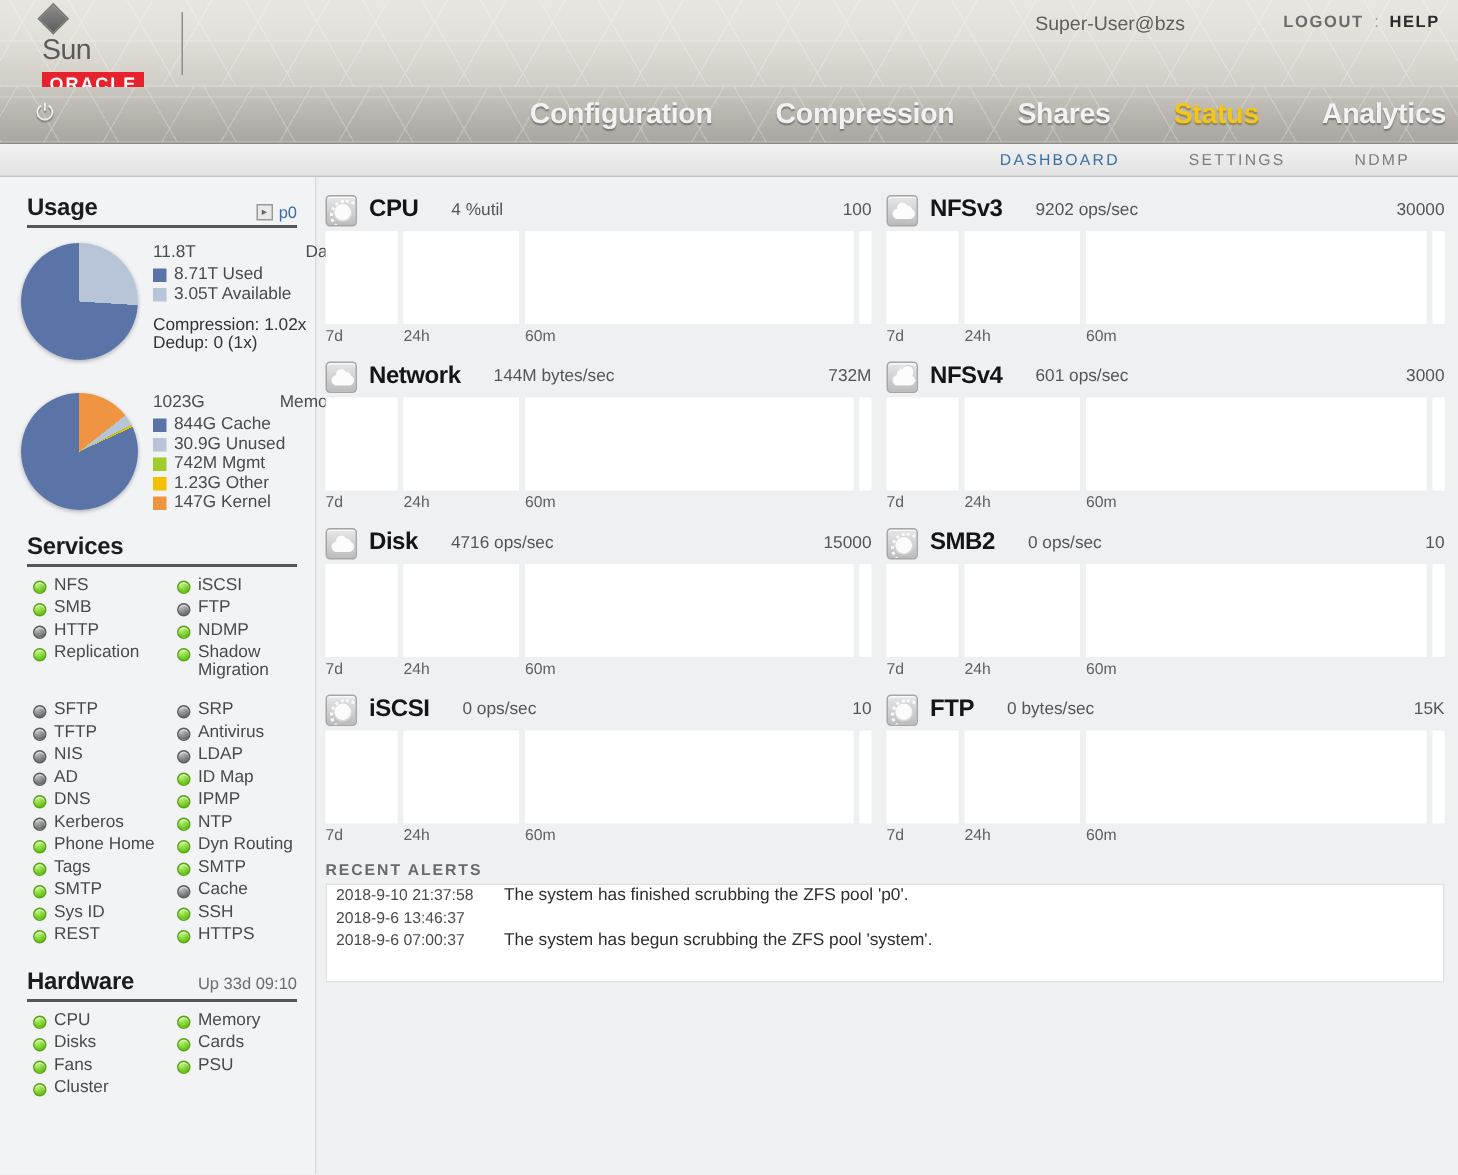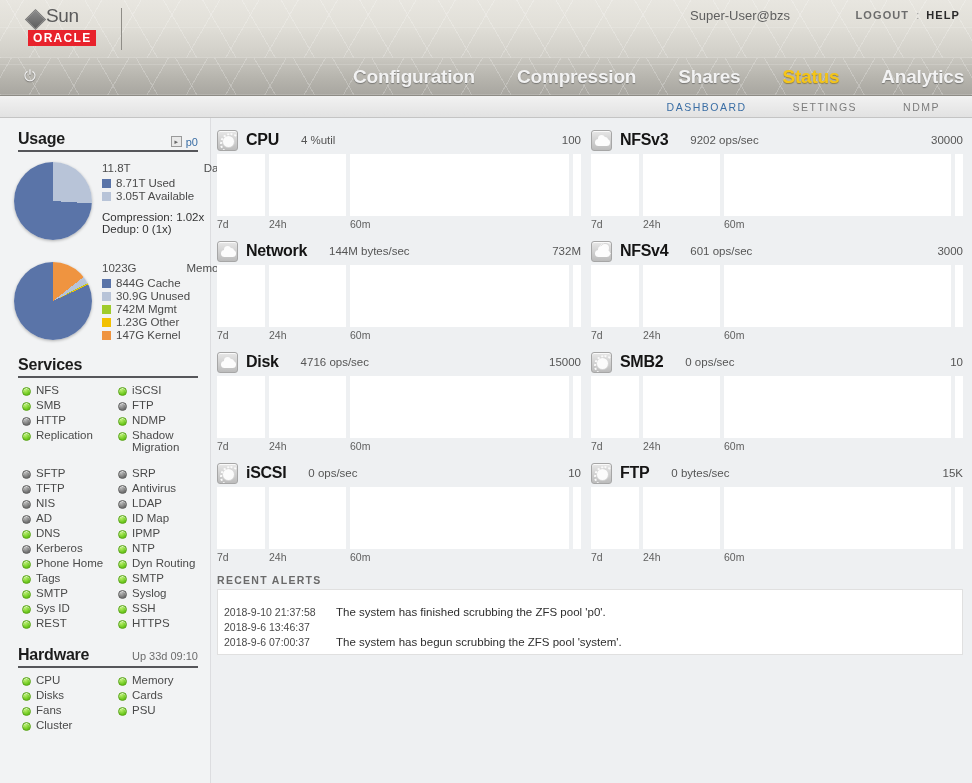--- a/index.html
+++ b/index.html
@@ -20,21 +20,21 @@
   }
   .hexpattern {
     position: absolute; inset: 0;
     opacity: .38;
     background-image:
       repeating-linear-gradient(60deg, rgba(255,255,255,.55) 0 1px, transparent 1px 34px),
       repeating-linear-gradient(-60deg, rgba(255,255,255,.55) 0 1px, transparent 1px 34px),
       repeating-linear-gradient(0deg, rgba(255,255,255,.4) 0 1px, transparent 1px 30px);
   }
   .logo-block { position: absolute; left: 28px; top: 5px; width: 80px; }
-  .sun-row { display: flex; align-items: flex-end; gap: 3px; }
+  .sun-row { display: flex; align-items: flex-start; gap: 3px; flex-direction: column; }
   .sun-diamond { width: 15px; height: 15px; transform: rotate(45deg);
     background: linear-gradient(135deg,#8c8c8c,#5d5d5d);
     border: 1px solid #757575; }
   .sun-text { font-size: 19px; color: #5a5a5a; font-weight: 400; letter-spacing: -0.4px; }
   .oracle-badge {
     margin-top: 3px; background: #e8222c; color: #fff;
     font-size: 12px; font-weight: bold; letter-spacing: 1.3px;
     padding: 2px 5px 2px 5px; display: inline-block; line-height: 12px;
   }
   .logo-divider { position: absolute; left: 121px; top: 8px; width: 1px; height: 42px; background: #8f8d87; }
@@ -175,21 +175,21 @@
   .bar .lo { position: absolute; bottom: 0; left: 0; right: 0; background: #5a74a8; }
 
   .labels-row { display: flex; gap: 4px; margin-top: 2px; }
   .lbl { font-size: 10.5px; color: #606060; }
   .lbl.l7 { width: 48px; }
   .lbl.l24 { width: 77px; }
 
   
   .alerts { margin-top: 4px; }
   .alerts-title { font-size: 10.5px; letter-spacing: 1.3px; color: #6a6a6a; font-weight: bold; margin-bottom: 3px; }
-  .alerts-box { background: #fff; border: 1px solid #e0e0e0; padding: 15px 0; height: 66px; }
+  .alerts-box { background: #fff; border: 1px solid #e0e0e0; padding: 0 0; height: 66px; }
   .alert-row { display: flex; font-size: 11.5px; color: #3a3a3a; line-height: 15px; padding: 0 6px; }
   .alert-ts { width: 112px; flex: 0 0 auto; color: #4a4a4a; font-size: 10.5px; }
   .alert-msg { color: #2e2e2e; }
 </style>
 </head>
 <body>
 
 <div class="masthead">
   <div class="hexpattern"></div>
   <div class="logo-block">
@@ -388,21 +388,21 @@
         <div class="svc-item">
           <span class="dot on"></span>
           <span>SMTP</span>
         </div>
         <div class="svc-item">
           <span class="dot on"></span>
           <span>SMTP</span>
         </div>
         <div class="svc-item">
           <span class="dot off"></span>
-          <span>Syslog</span>
+          <span>Cache</span>
         </div>
         <div class="svc-item">
           <span class="dot on"></span>
           <span>Sys ID</span>
         </div>
         <div class="svc-item">
           <span class="dot on"></span>
           <span>SSH</span>
         </div>
         <div class="svc-item">

